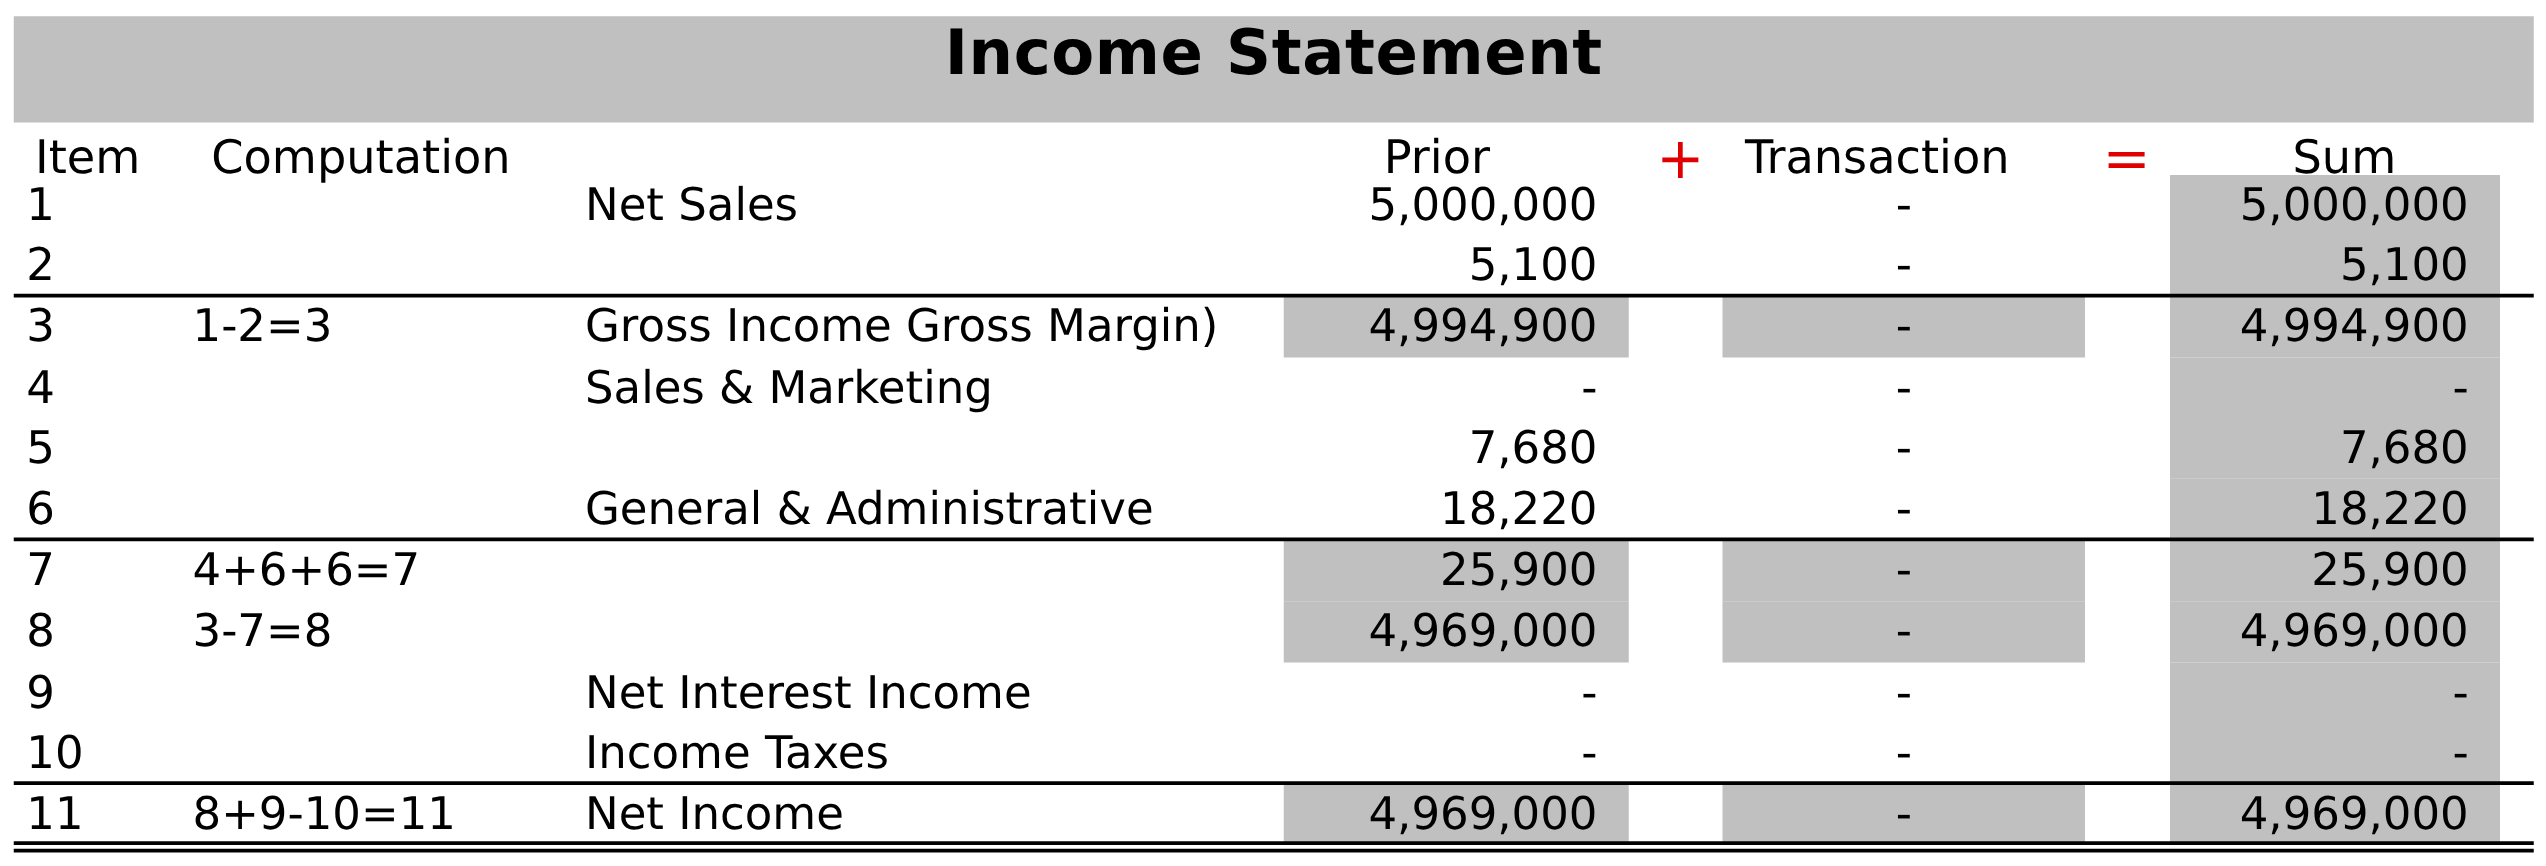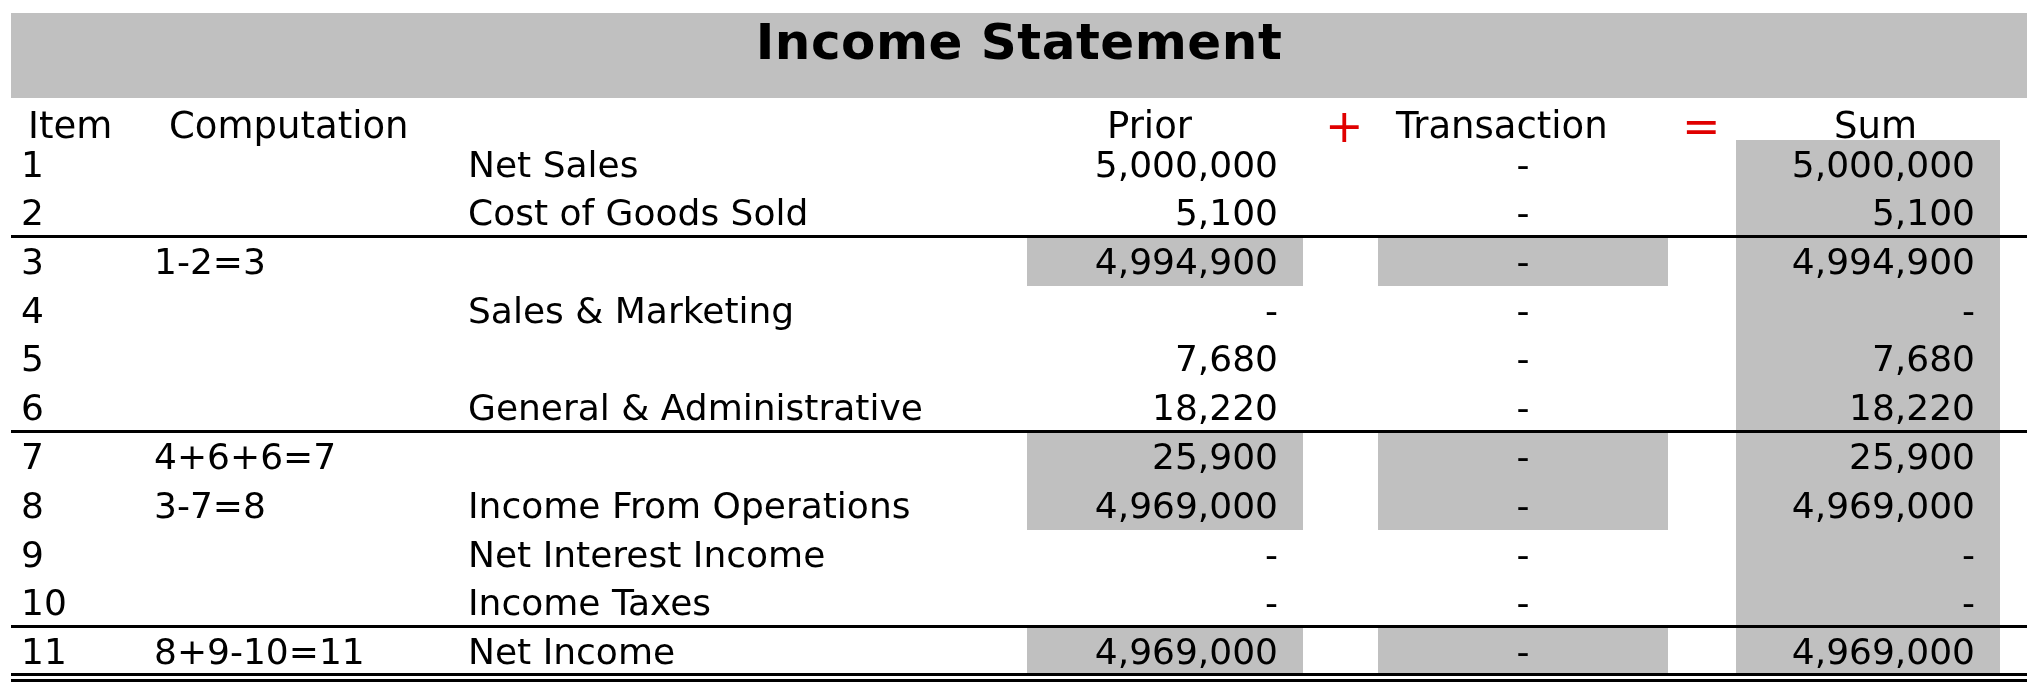--- a/index.html
+++ b/index.html
@@ -42,28 +42,28 @@
       <div class="cell c-item">1</div>
       <div class="cell c-comp"></div>
       <div class="cell c-label">Net Sales</div>
       <div class="cell c-prior">5,000,000</div>
       <div class="cell c-trans">-</div>
       <div class="cell c-sum shade">5,000,000</div>
     </div>
     <div class="row" style="top: 188px;">
       <div class="cell c-item">2</div>
       <div class="cell c-comp"></div>
-      <div class="cell c-label">Cost of Goods Sold</div>
       <div class="cell c-prior">5,100</div>
       <div class="cell c-trans">-</div>
       <div class="cell c-sum shade">5,100</div>
     </div>
     <div class="row" style="top: 237px;">
       <div class="cell c-item">3</div>
       <div class="cell c-comp">1-2=3</div>
+      <div class="cell c-label">Gross Income Gross Margin)</div>
       <div class="cell c-prior shade">4,994,900</div>
       <div class="cell c-trans shade">-</div>
       <div class="cell c-sum shade">4,994,900</div>
     </div>
     <div class="row" style="top: 286px;">
       <div class="cell c-item">4</div>
       <div class="cell c-comp"></div>
       <div class="cell c-label">Sales &amp; Marketing</div>
       <div class="cell c-prior">-</div>
       <div class="cell c-trans">-</div>
@@ -87,21 +87,20 @@
     <div class="row" style="top: 432px;">
       <div class="cell c-item">7</div>
       <div class="cell c-comp">4+6+6=7</div>
       <div class="cell c-prior shade">25,900</div>
       <div class="cell c-trans shade">-</div>
       <div class="cell c-sum shade">25,900</div>
     </div>
     <div class="row" style="top: 481px;">
       <div class="cell c-item">8</div>
       <div class="cell c-comp">3-7=8</div>
-      <div class="cell c-label">Income From Operations</div>
       <div class="cell c-prior shade">4,969,000</div>
       <div class="cell c-trans shade">-</div>
       <div class="cell c-sum shade">4,969,000</div>
     </div>
     <div class="row" style="top: 530px;">
       <div class="cell c-item">9</div>
       <div class="cell c-comp"></div>
       <div class="cell c-label">Net Interest Income</div>
       <div class="cell c-prior">-</div>
       <div class="cell c-trans">-</div>

